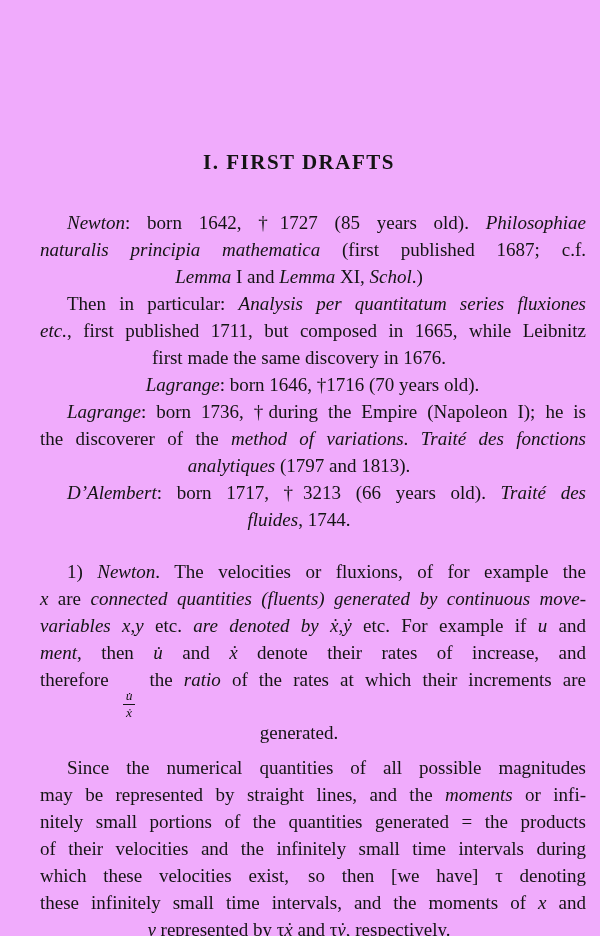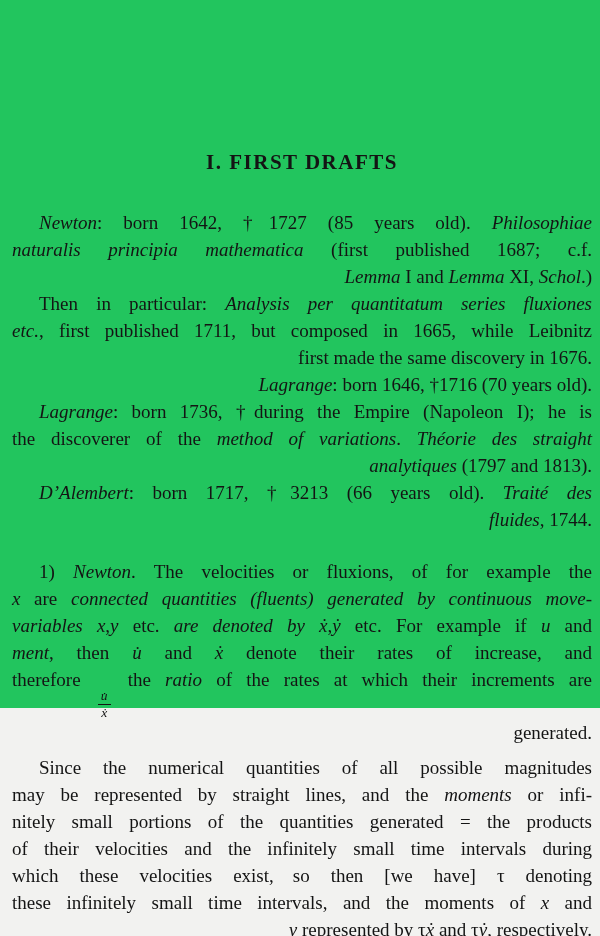--- a/index.html
+++ b/index.html
@@ -3,44 +3,45 @@
 <meta charset="utf-8">
 <style>
   html,body{margin:0;padding:0;}
   body{
     width:600px;height:936px;
     background:#f2f2f0;
     font-family:"Liberation Serif","DejaVu Serif",serif;
     overflow:hidden;
   }
   .page{
-    width:600px;height:708px;
-    background:#22c55e;
+    width:600px;height:936px;
+    background:#f0abfc;
     color:#141414;
     box-sizing:border-box;
-    padding:148px 8px 0 12px;
+    padding:148px 14px 0 12px;
   }
   .title{
     margin:0 0 33px 0;
     text-align:center;
     font-size:21px;
     line-height:28px;
     font-weight:bold;
     letter-spacing:1.5px;
   }
   .para{margin:0;}
   .line{
     font-size:19px;
     line-height:27px;
-    text-align:right;
+    text-align:center;
     white-space:normal;
   }
   .line.just{
     text-align:justify;
     text-align-last:justify;
+    margin-left:28px;
   }
   .line.indent{text-indent:27px;}
   i{font-style:italic;}
   .frac{
     display:inline-flex;
     flex-direction:column;
     align-items:center;
     vertical-align:-0.95em;
     line-height:1.05;
     font-size:13.5px;
@@ -68,21 +69,21 @@
       <div class="para">
         <div class="line just indent"><span>Then in particular: </span><i>Analysis per quantitatum series fluxiones</i></div>
         <div class="line just"><i>etc.</i><span>, first published 1711, but composed in 1665, while Leibnitz</span></div>
         <div class="line"><span>first made the same discovery in 1676.</span></div>
       </div>
       <div class="para">
         <div class="line indent"><i>Lagrange</i><span>: born 1646, †1716 (70 years old).</span></div>
       </div>
       <div class="para">
         <div class="line just indent"><i>Lagrange</i><span>: born 1736, †during the Empire (Napoleon I); he is</span></div>
-        <div class="line just"><span>the discoverer of the </span><i>method of variations</i><span>. </span><i>Théorie des straight</i></div>
+        <div class="line just"><span>the discoverer of the </span><i>method of variations</i><span>. </span><i>Traité des fonctions</i></div>
         <div class="line"><i>analytiques</i><span> (1797 and 1813).</span></div>
       </div>
       <div class="para">
         <div class="line just indent"><i>D’Alembert</i><span>: born 1717, †3213 (66 years old). </span><i>Traité des</i></div>
         <div class="line"><i>fluides</i><span>, 1744.</span></div>
       </div>
       <div class="para" style="margin-top: 25px;">
         <div class="line just indent"><span>1) </span><i>Newton</i><span>. The velocities or fluxions, of for example the</span></div>
         <div class="line just"><i>x</i><span> are </span><i>connected quantities (fluents) generated by continuous move-</i></div>
         <div class="line just"><i>variables x</i><span>,</span><i>y</i><span> etc. </span><i>are denoted by ẋ</i><span>,</span><i>ẏ</i><span> etc. For example if </span><i>u</i><span> and</span></div>

